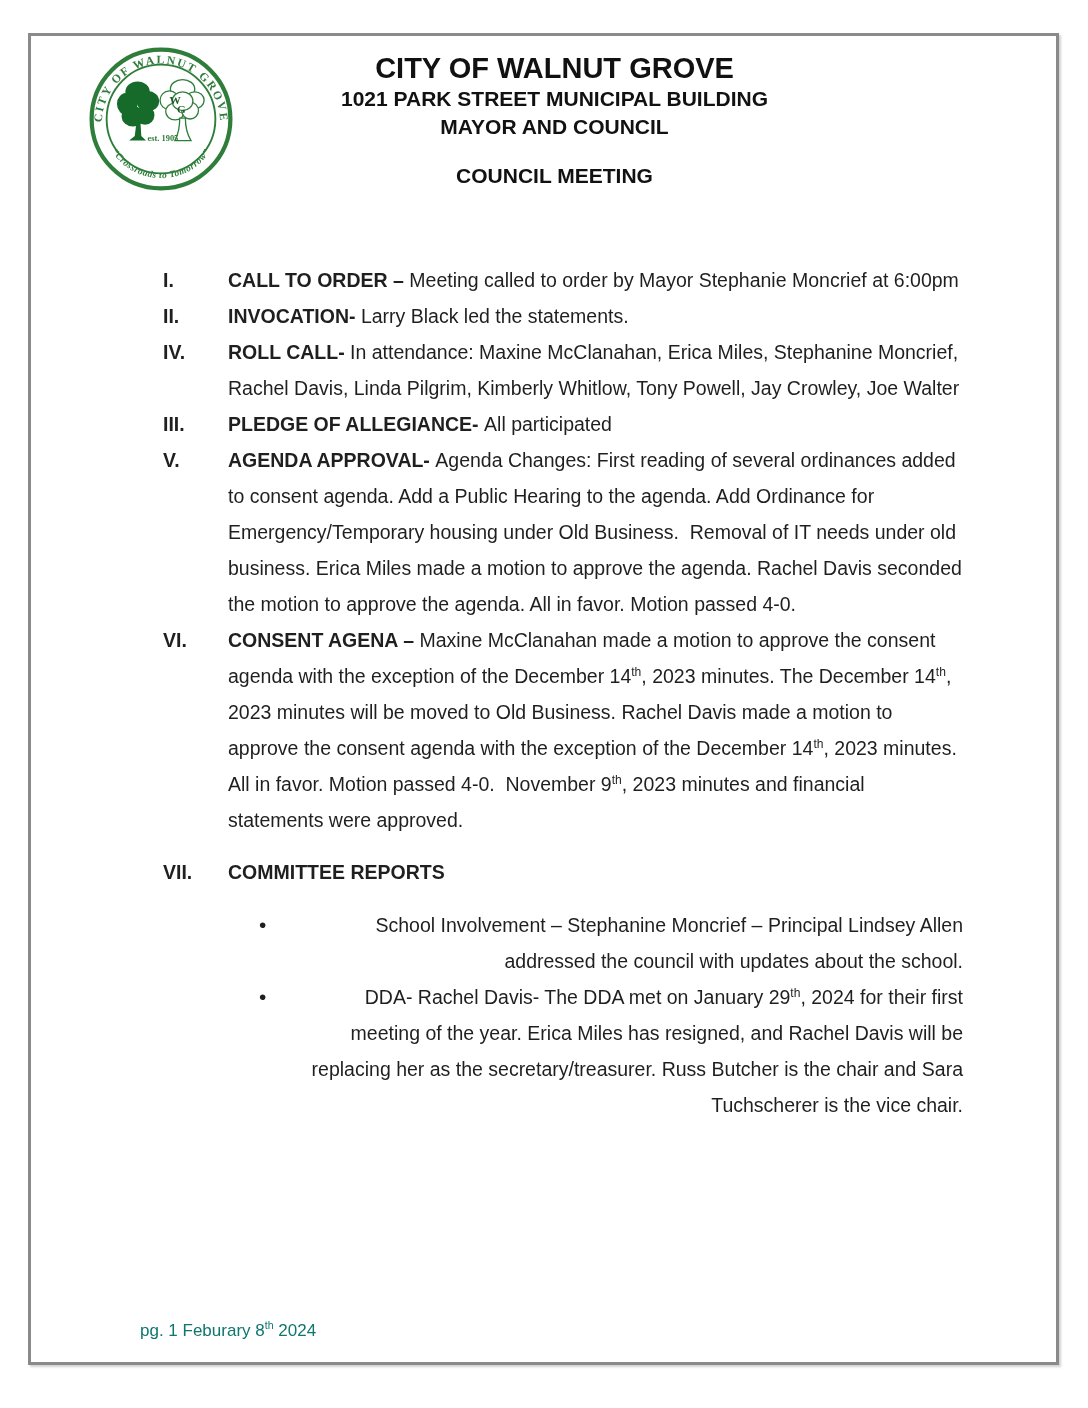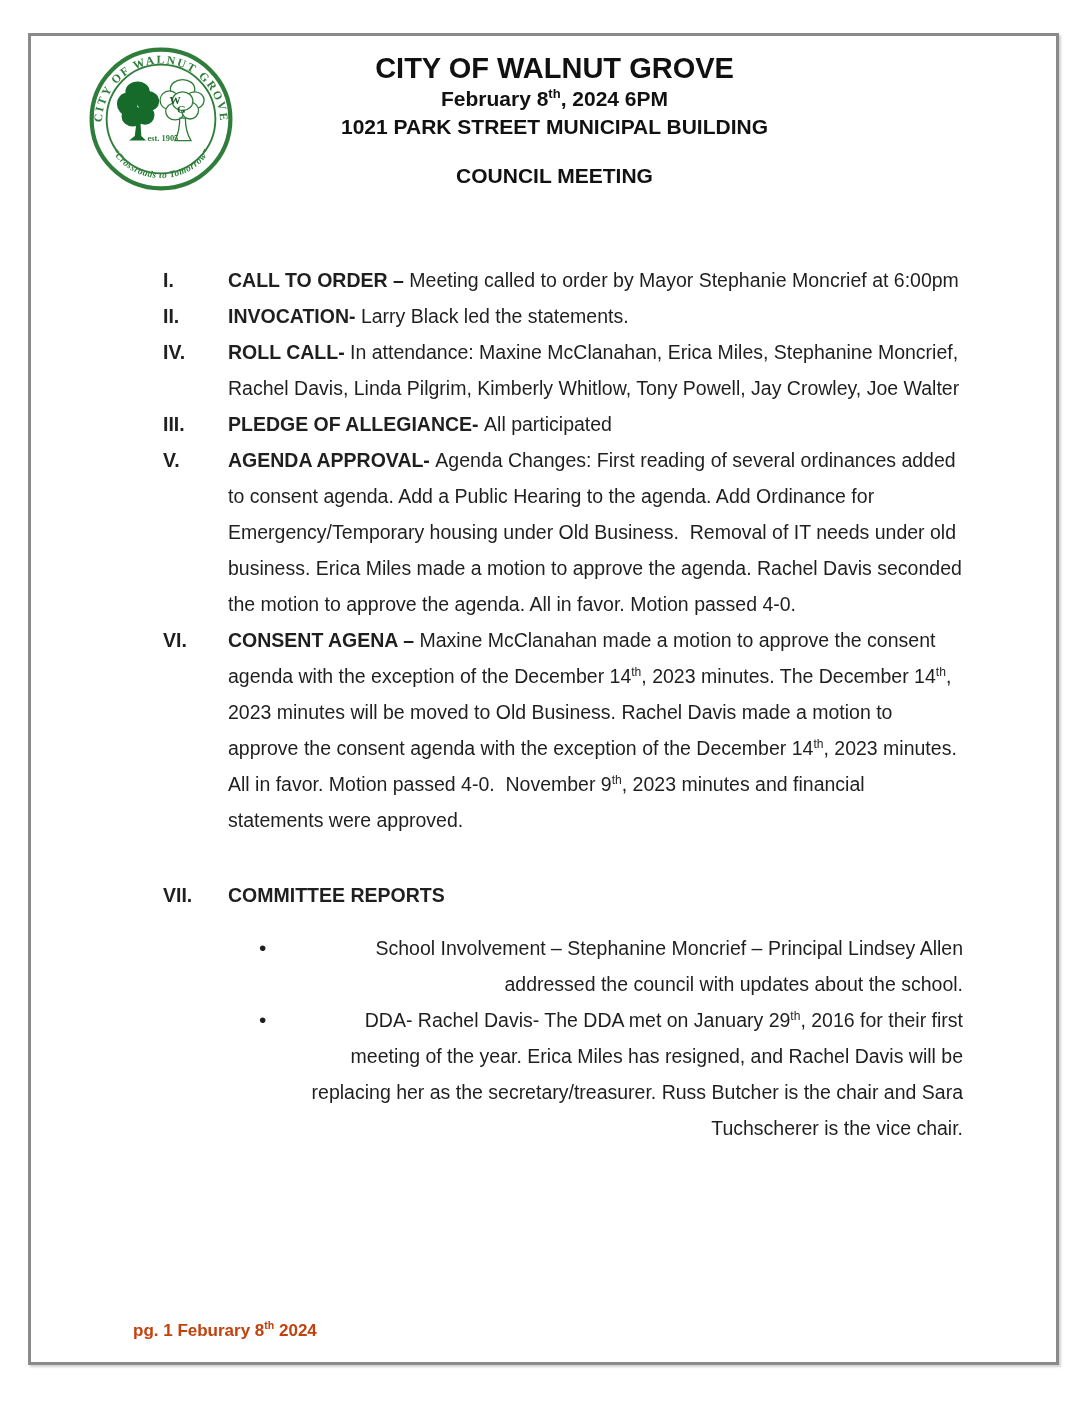--- a/index.html
+++ b/index.html
@@ -19,31 +19,31 @@
   .hline{font-size:21px;font-weight:bold;line-height:28px;color:#111;}
   .meeting{margin-top:21px;}
   .agenda{
     position:absolute;left:132px;top:226px;width:800px;
     list-style:none;margin:0;padding:0;
     font-size:19.5px;line-height:36px;
   }
   .item{display:grid;grid-template-columns:65px 1fr;}
   .num{font-weight:bold;}
   .lbl{font-weight:bold;}
-  .vii{margin-top:39px;}
+  .vii{margin-top:16px;}
   sup{font-size:0.62em;vertical-align:super;line-height:0;}
   .bullets{list-style:none;margin:17px 0 0 0;padding:0 0 0 63px;text-align:right;}
   .bullets li{position:relative;max-width:672px;}
   .bullets li::before{
     content:"\2022";position:absolute;left:-32px;top:0;
     font-size:21px;
   }
   .footer{
-    position:absolute;left:102px;top:1284px;
-    font-size:17px;line-height:22px;color:#c2410c;font-weight:bold;
+    position:absolute;left:109px;top:1284px;
+    font-size:17px;line-height:22px;color:#0f766e;
   }
   .seal-text{font-family:"Liberation Serif",serif;font-weight:bold;}
 </style>
 </head>
 <body>
 
 <div class="page">
 
   <svg class="logo" viewBox="0 0 160 160" aria-hidden="true">
     <defs>
@@ -80,22 +80,22 @@
     <text class="seal-text" font-size="12.5" letter-spacing="2" fill="#2e7d3a">
       <textPath href="#arcTop" startOffset="50%" text-anchor="middle">CITY OF WALNUT GROVE</textPath>
     </text>
     <text class="seal-text" font-size="10" font-style="italic" letter-spacing="0.5" fill="#2e7d3a">
       <textPath href="#arcBottom" startOffset="50%" text-anchor="middle">“Crossroads to Tomorrow”</textPath>
     </text>
   </svg>
 
   <header class="header">
     <div class="title">CITY OF WALNUT GROVE</div>
-    <div class="hline"><span>February 8</span><sup>th</sup><span>, 2024 6PM</span></div>
     <div class="hline">1021 PARK STREET MUNICIPAL BUILDING</div>
+    <div class="hline">MAYOR AND COUNCIL</div>
     <div class="hline meeting">COUNCIL MEETING</div>
   </header>
 
   <ol class="agenda">
     <li class="item">
       <span class="num">I.</span>
       <div class="body"><b class="lbl">CALL TO ORDER – </b><span><span>Meeting called to order by Mayor Stephanie Moncrief at 6:00pm</span></span></div>
     </li>
     <li class="item">
       <span class="num">II.</span>
@@ -116,21 +116,21 @@
     <li class="item">
       <span class="num">VI.</span>
       <div class="body"><b class="lbl">CONSENT AGENA – </b><span><span>Maxine McClanahan made a motion to approve the consent agenda with the exception of the December 14</span><sup>th</sup><span>, 2023 minutes. The December 14</span><sup>th</sup><span>, 2023 minutes will be moved to Old Business. Rachel Davis made a motion to approve the consent agenda with the exception of the December 14</span><sup>th</sup><span>, 2023 minutes. All in favor. Motion passed 4-0.&nbsp; November 9</span><sup>th</sup><span>, 2023 minutes and financial statements were approved.</span></span></div>
     </li>
     <li class="item vii">
       <span class="num">VII.</span>
       <div class="body">
         <b class="lbl">COMMITTEE REPORTS</b>
         <ul class="bullets">
           <li><span><span>School Involvement – Stephanine Moncrief – Principal Lindsey Allen addressed the council with updates about the school.</span></span></li>
-          <li><span><span>DDA- Rachel Davis- The DDA met on January 29</span><sup>th</sup><span>, 2016 for their first meeting of the year. Erica Miles has resigned, and Rachel Davis will be replacing her as the secretary/treasurer. Russ Butcher is the chair and Sara Tuchscherer is the vice chair.</span></span></li>
+          <li><span><span>DDA- Rachel Davis- The DDA met on January 29</span><sup>th</sup><span>, 2024 for their first meeting of the year. Erica Miles has resigned, and Rachel Davis will be replacing her as the secretary/treasurer. Russ Butcher is the chair and Sara Tuchscherer is the vice chair.</span></span></li>
         </ul>
       </div>
     </li>
   </ol>
 
   <footer class="footer">
     <span><span>pg. 1 Feburary 8</span><sup>th</sup><span> 2024</span></span>
   </footer>
 
 </div>

